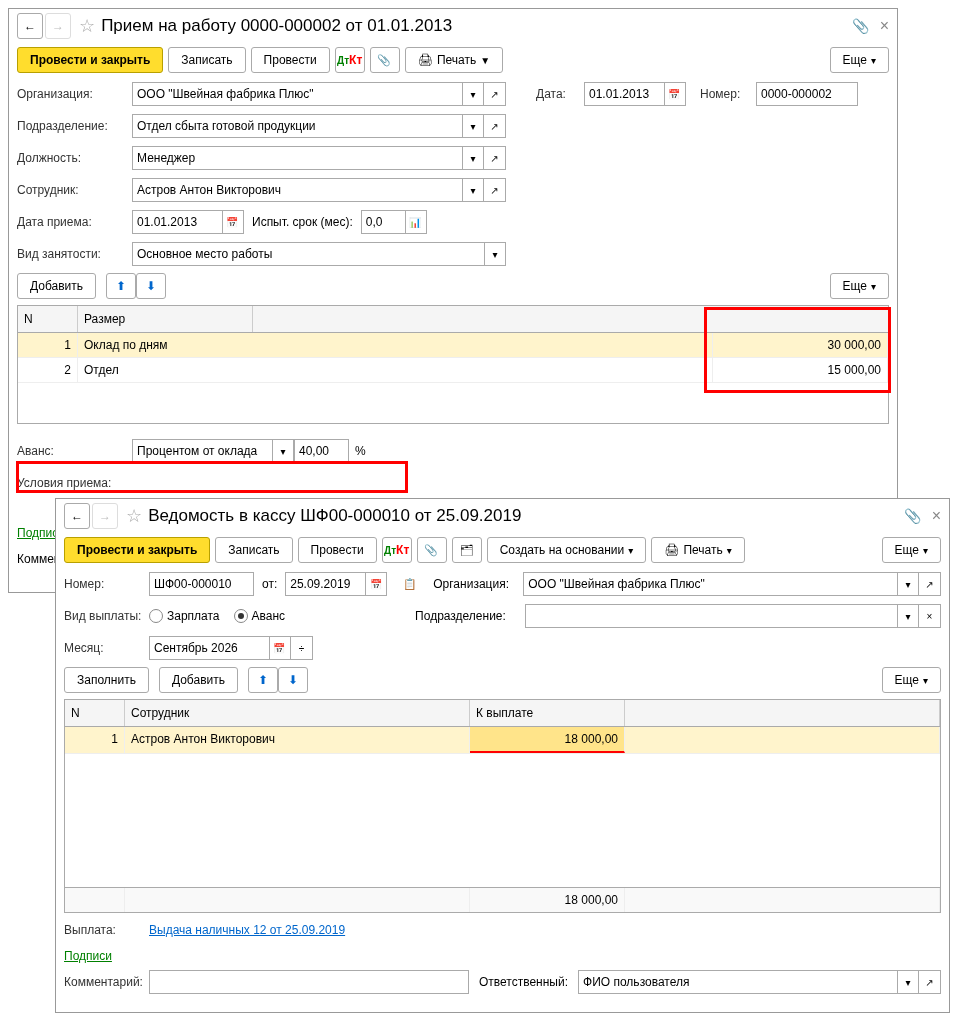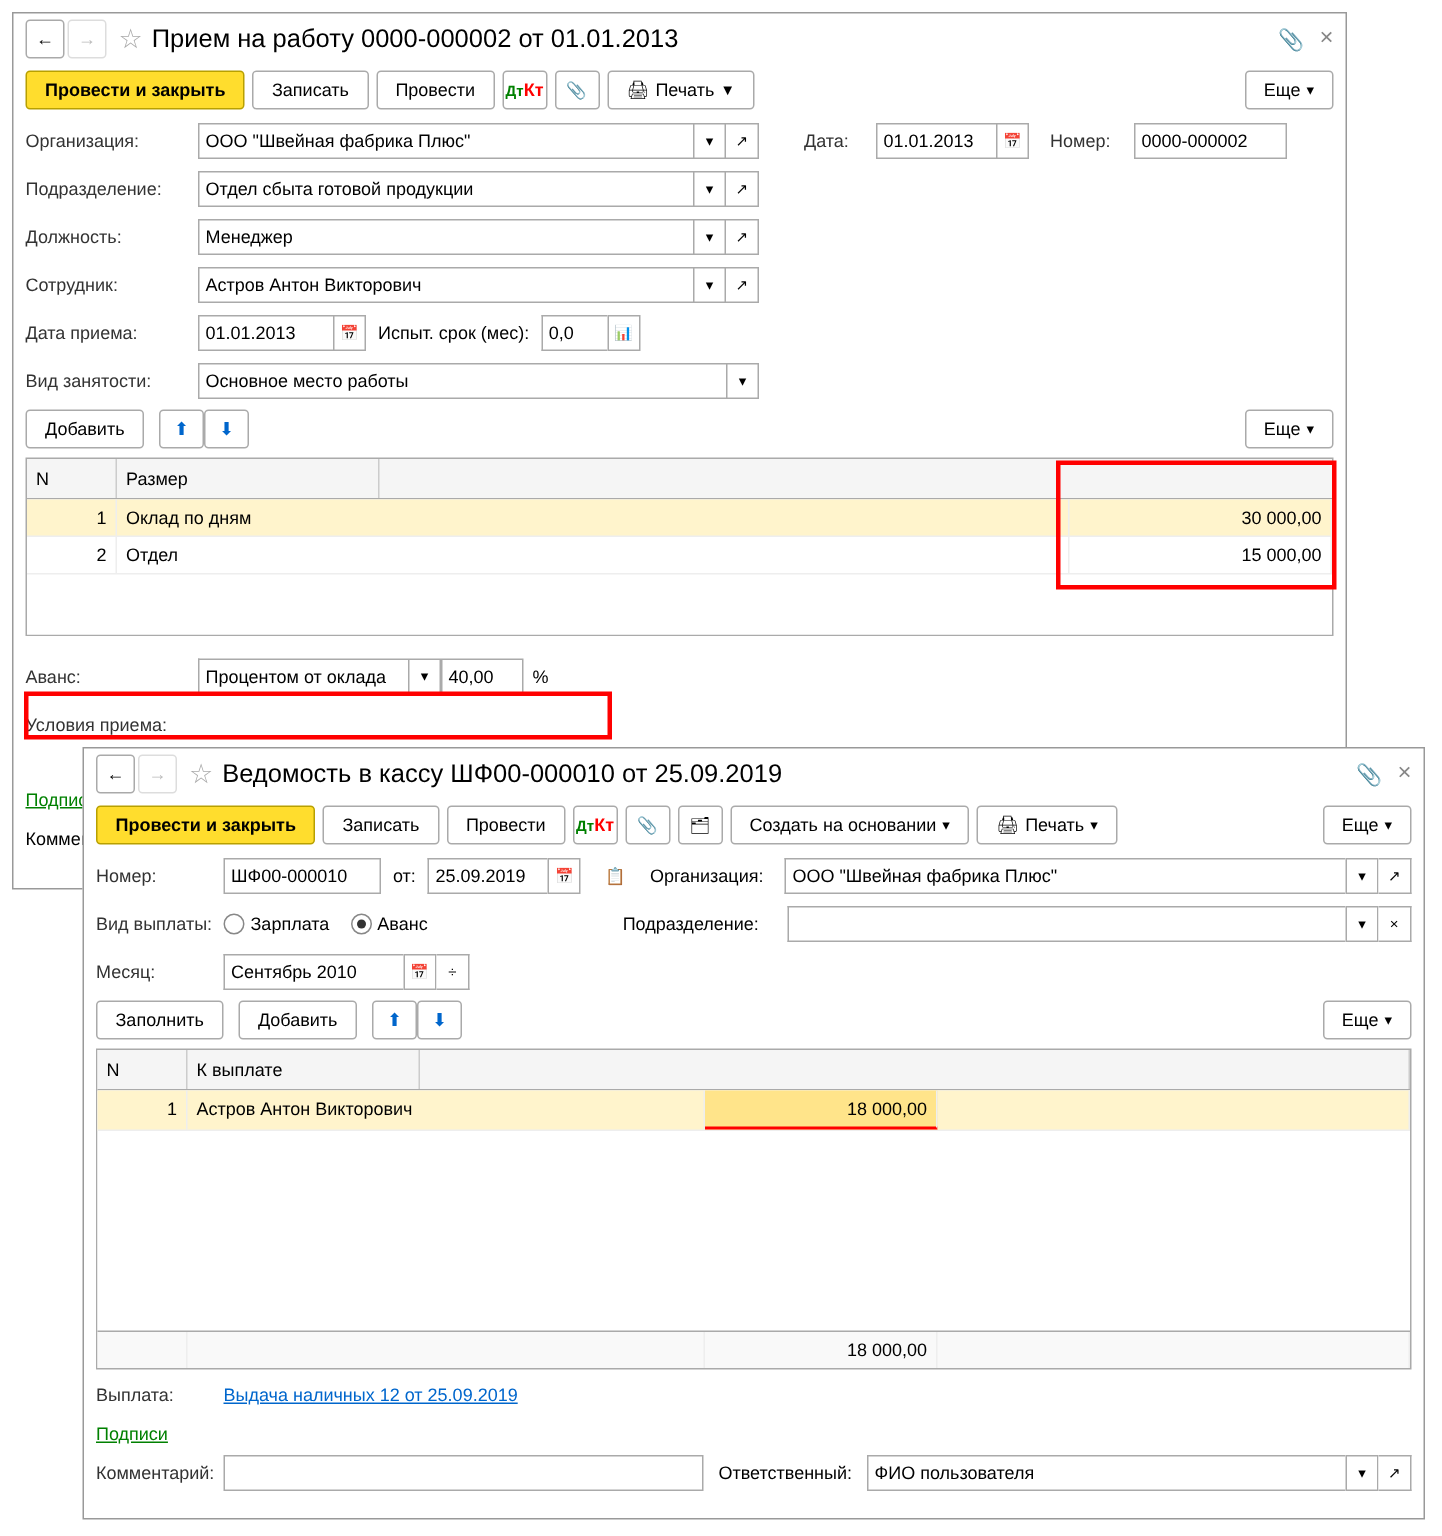--- a/index.html
+++ b/index.html
@@ -238,21 +238,21 @@
    <span style="width:110px;margin-left:130px">Подразделение:</span>
    <div class="combo" style="flex:1">
           <div class="input" style="flex:1"></div>
           <div class="cbtn">▾</div>
           <div class="cbtn">×</div>
         </div>
   </div>
   <div class="row">
    <span class="lbl" style="width:85px">Месяц:</span>
    <div class="combo">
-          <div class="input" style="width:120px">Сентябрь 2010</div>
+          <div class="input" style="width:120px">Сентябрь 2026</div>
           <div class="cbtn">📅</div>
           <div class="cbtn">÷</div>
         </div>
   </div>
   <div class="row">
    <button class="btn">Заполнить</button>
    <button class="btn" style="margin-left:10px">Добавить</button>
    <button class="iconbtn" style="margin-left:10px">
           <span style="color:#06c">⬆</span>
         </button>
@@ -261,20 +261,21 @@
         </button>
    <div style="flex:1"></div>
    <button class="btn">
           <span>Еще</span> 
           <span class="arrow">▾</span>
         </button>
   </div>
   <div class="tbl">
    <div class="thead">
     <div class="th" style="width:60px">N</div>
+    <div class="th" style="width:345px">Сотрудник</div>
     <div class="th" style="width:155px">К выплате</div>
     <div class="th" style="flex:1"></div>
    </div>
    <div class="tbody" style="min-height:160px">
     <div class="tr sel">
      <div class="td num" style="width:60px">1</div>
      <div class="td" style="width:345px">Астров Антон Викторович</div>
      <div class="td num" style="width:155px;background:#ffe48a;border-bottom:2px solid red">18 000,00</div>
      <div class="td" style="flex:1"></div>
     </div>

